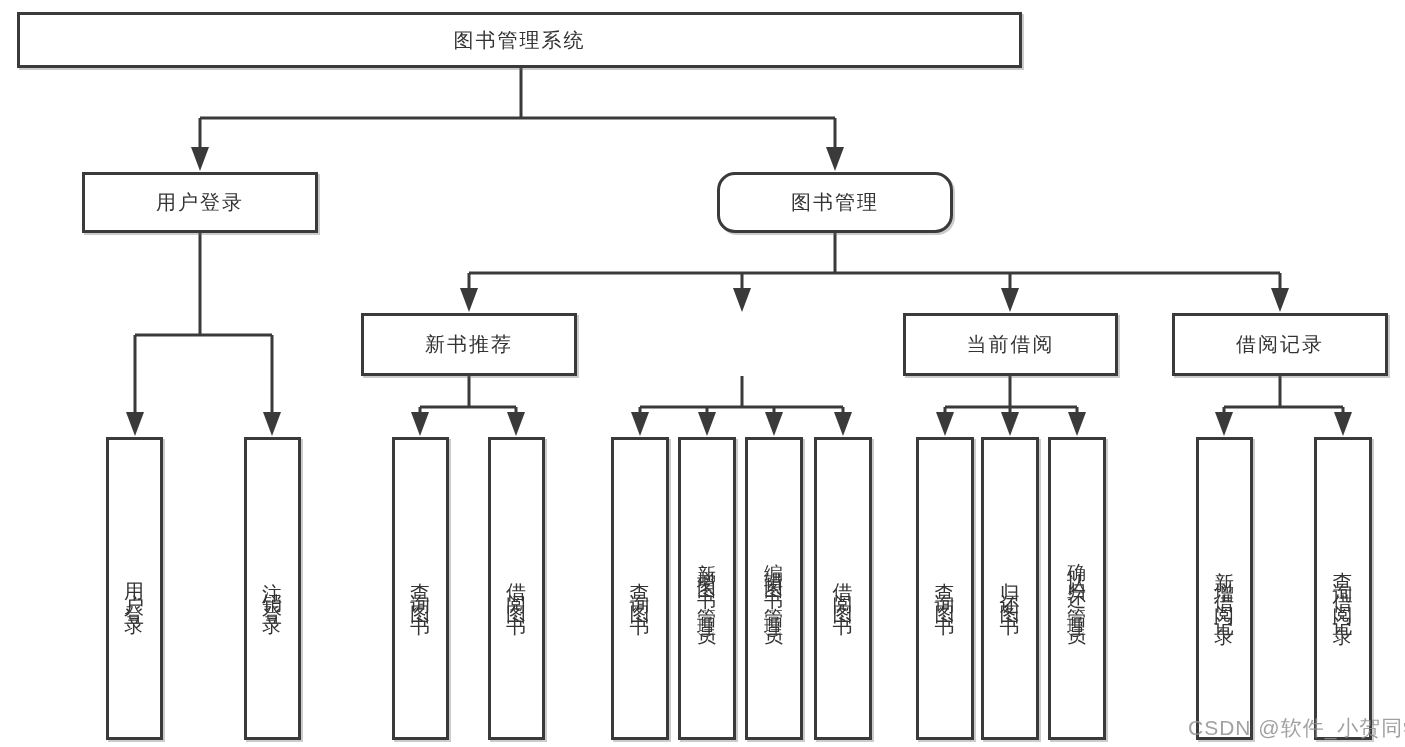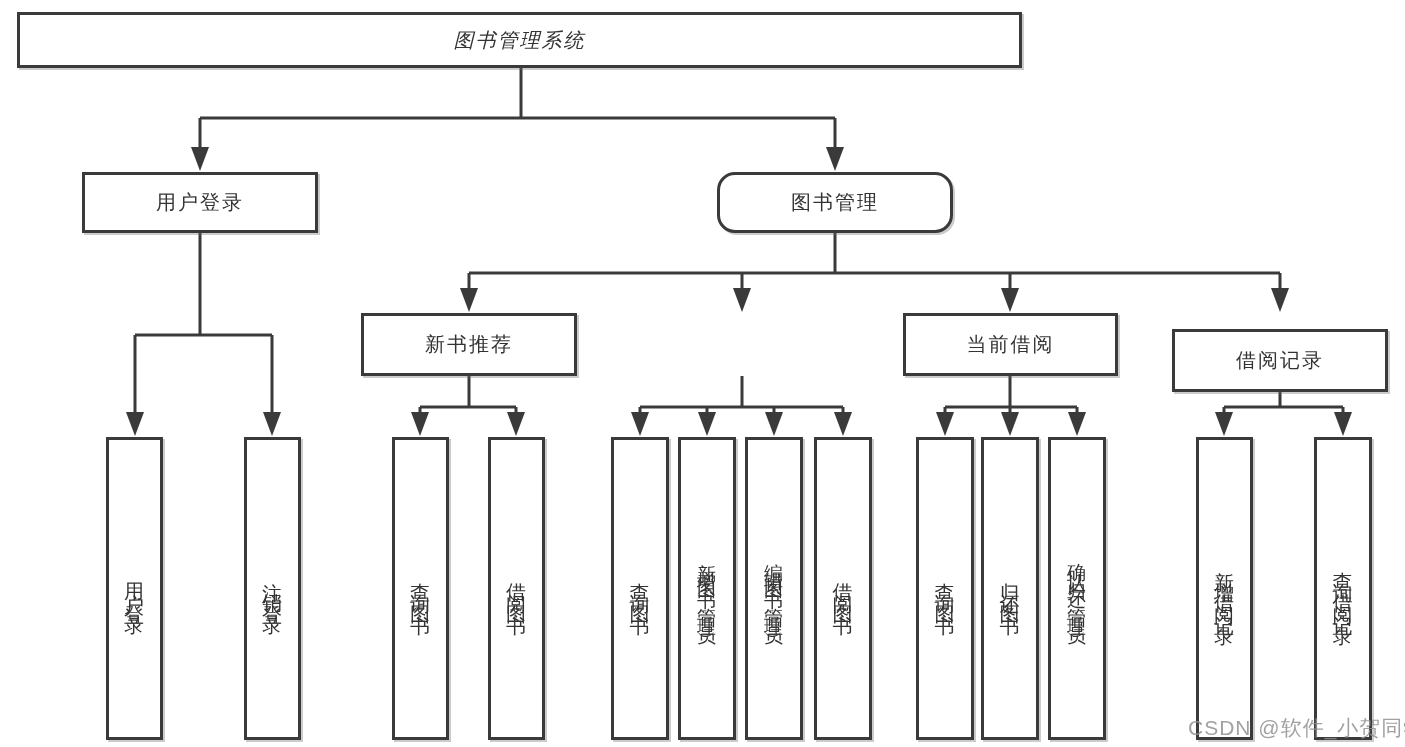--- a/index.html
+++ b/index.html
@@ -82,28 +82,28 @@
       <polygon points="765,412 783,412 774,436"></polygon>
       <polygon points="834,412 852,412 843,436"></polygon>
       <polygon points="936,412 954,412 945,436"></polygon>
       <polygon points="1001,412 1019,412 1010,436"></polygon>
       <polygon points="1068,412 1086,412 1077,436"></polygon>
       <polygon points="1215,412 1233,412 1224,436"></polygon>
       <polygon points="1334,412 1352,412 1343,436"></polygon>
     </g>
   </svg>
 
-  <div class="hbox" style="left:17px; top:12px; width:1005px; height:56px;font-style:italic;">图书管理系统</div>
+  <div class="hbox" style="left:17px; top:12px; width:1005px; height:56px;">图书管理系统</div>
 
   <div class="hbox" style="left:82px; top:172px; width:236px; height:61px;">用户登录</div>
   <div class="hbox" style="left:717px; top:172px; width:236px; height:61px;border-radius:18px;">图书管理</div>
 
   <div class="hbox" style="left:361px; top:313px; width:216px; height:63px;">新书推荐</div>
   <div class="hbox" style="left:903px; top:313px; width:215px; height:63px;">当前借阅</div>
-  <div class="hbox" style="left:1172px; top:313px; width:216px; height:63px;margin-top:16px;">借阅记录</div>
+  <div class="hbox" style="left:1172px; top:313px; width:216px; height:63px;">借阅记录</div>
 
   <div class="vbox" style="left:106px;">
     <span>用户登录</span>
   </div>
   <div class="vbox" style="left:244px;">
     <span>注销登录</span>
   </div>
 
   <div class="vbox" style="left:392px;">
     <span>查询图书</span>

